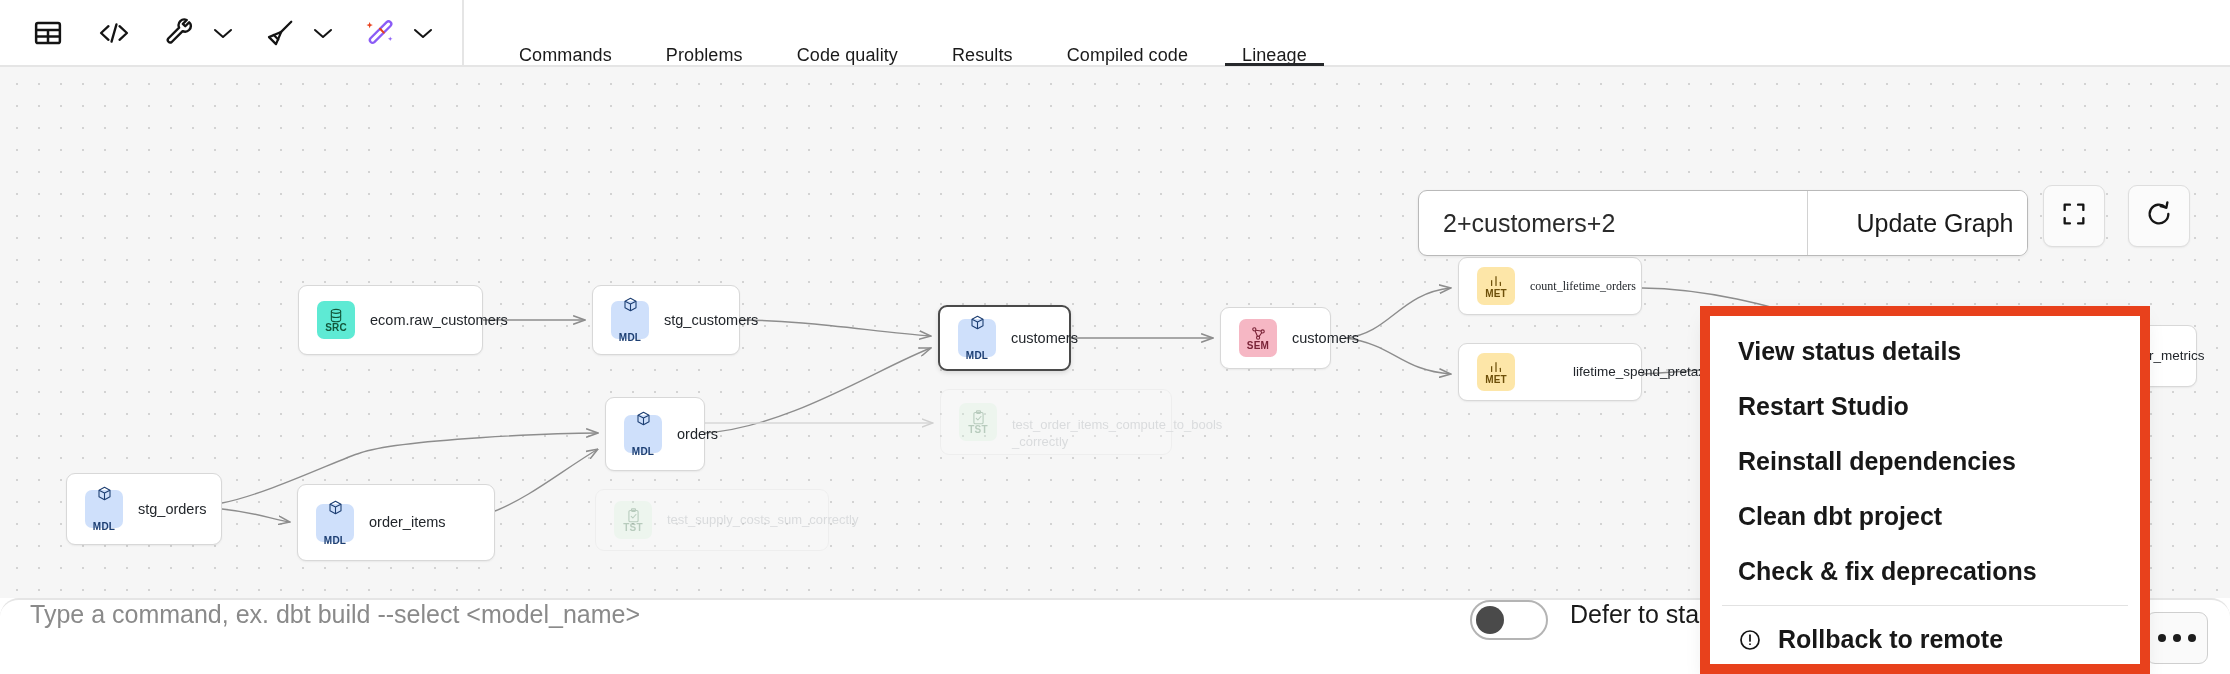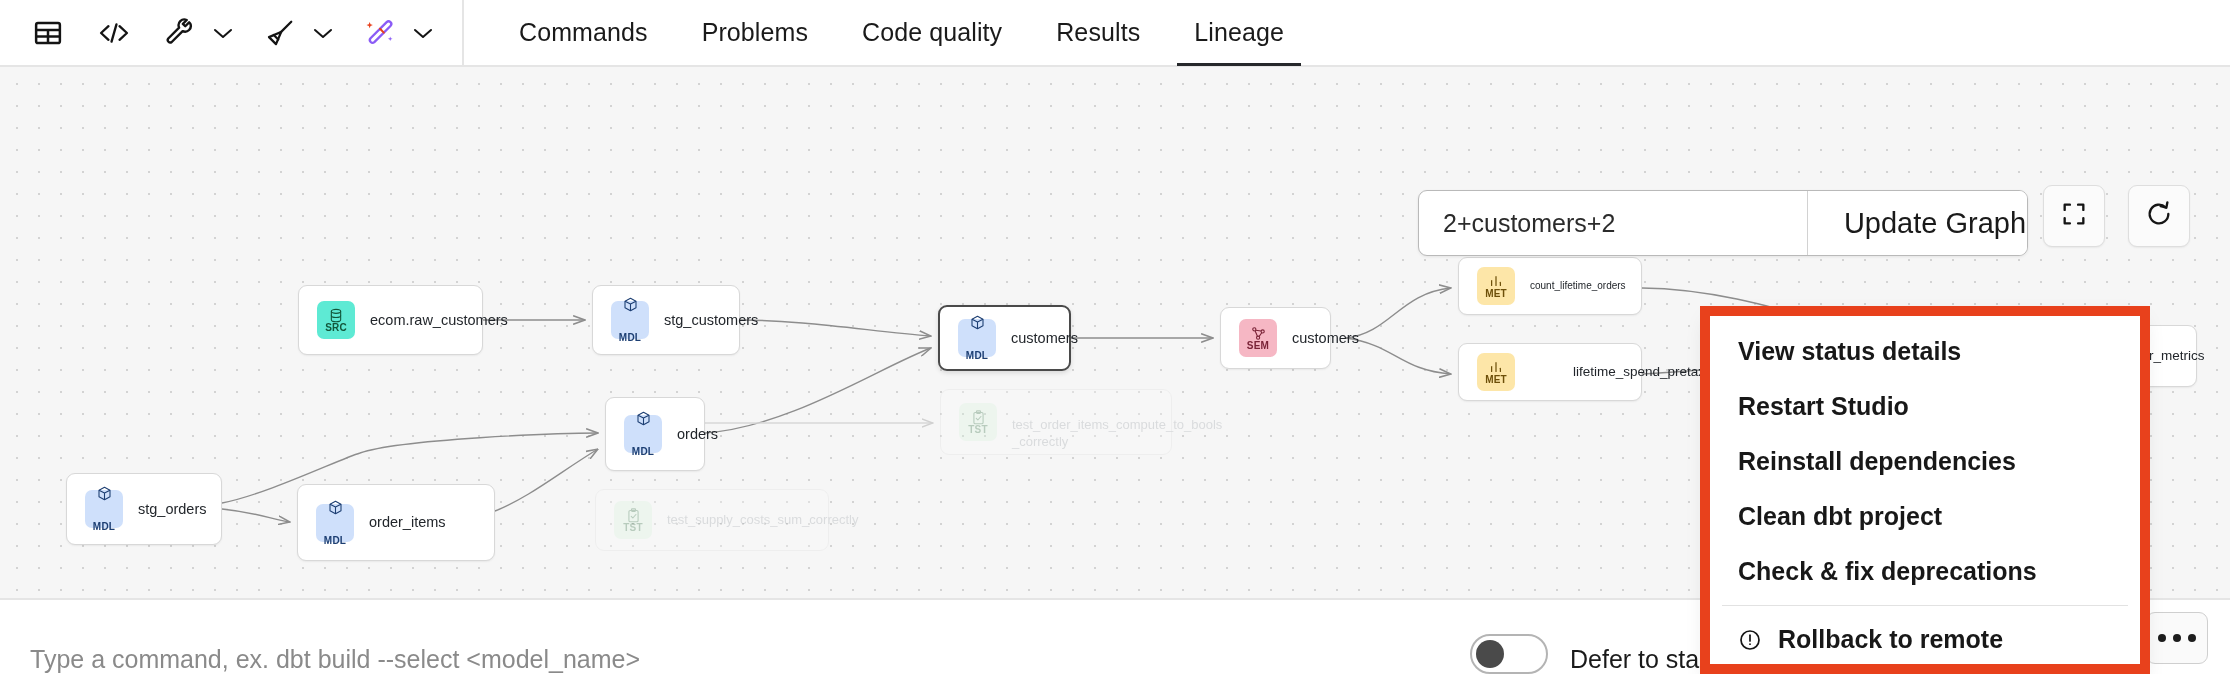--- a/index.html
+++ b/index.html
@@ -28,22 +28,22 @@
   }
   .caret-btn {
     width:34px; height:52px; display:flex; align-items:center; justify-content:center;
     border-radius:6px; cursor:pointer;
   }
   .divider-v {
     width:2px; height:67px; background:#e5e5e5; margin:0 0px;
   }
   .tabs { display:flex; align-items:stretch; height:67px; padding-left:28px; }
   .tab {
-    display:flex; align-items:center; justify-content:center;
-    padding: 0 27px; font-size:25px; color:#1a1a1a; cursor:pointer;
+    display:flex; align-items:flex-end; justify-content:center;
+    padding: 0 27px; font-size:18px; color:#1a1a1a; cursor:pointer;
     position:relative; white-space:nowrap; letter-spacing:0.1px;
   }
   .tab.active::after {
     content:""; position:absolute; left:10px; right:10px; bottom:0; height:3px;
     background:#26282b;
   }
 
   
   .canvas {
     position:absolute; left:0; top:67px; width:2230px; height:531px;
@@ -98,37 +98,37 @@
     display:flex; align-items:stretch; box-shadow:0 1px 3px rgba(0,0,0,.08);
     overflow:hidden;
     margin-left:48px;
   }
   .graph-search input {
     flex:1; border:none; outline:none; font-size:25px; color:#2b2b2b;
     padding-left:24px; background:transparent; font-family:"Liberation Sans", sans-serif;
   }
   .update-graph-btn {
     width:220px; display:flex; align-items:center; justify-content:center;
-    font-size:29px; color:#1a1a1a; border-left:1.5px solid #d2d2d2; cursor:pointer;
+    font-size:25px; color:#1a1a1a; border-left:1.5px solid #d2d2d2; cursor:pointer;
     background:#fff;
     padding-left:35px;
   }
 
   .canvas-ctl {
     position:absolute; width:62px; height:62px; border-radius:9px;
     background:#fbfbfb; border:1.5px solid #dedede; cursor:pointer;
     display:flex; align-items:center; justify-content:center;
     box-shadow:0 1px 2px rgba(0,0,0,.06);
   }
 
   
   .bottombar {
     position:absolute; left:0; top:598px; width:2230px; height:76px;
     background:#ffffff; border-top:2px solid #e5e5e5;
-    display:flex; align-items:flex-end;
+    display:flex; align-items:flex-start;border-radius:19px;
   }
   .cmd-input {
     border:none; outline:none; background:transparent;
     font-size:25px; color:#8a8a8a; margin-left:30px; width:1400px;
     font-family:"Liberation Sans", sans-serif;
   }
   .cmd-input::placeholder { color:#8a8a8a; }
   .toggle {
     width:78px; height:40px; border-radius:20px; border:2px solid #b4b4b4;
     background:#ffffff; position:relative; cursor:pointer; flex:none;
@@ -236,20 +236,23 @@
           <span>Commands</span>
         </div>
       <div class="tab">
           <span>Problems</span>
         </div>
       <div class="tab">
           <span>Code quality</span>
         </div>
       <div class="tab">
           <span>Results</span>
+        </div>
+      <div class="tab">
+          <span>Compiled code</span>
         </div>
       <div class="tab active">
           <span>Lineage</span>
         </div>
     </div>
   </div>
 
   <div class="canvas">
 
     <svg class="edges">
@@ -406,21 +409,21 @@
       <div class="badge badge-MET">
         <span class="glyph">
           <svg width="14" height="14" viewBox="0 0 16 16" fill="none" stroke="#6d4f09" stroke-width="1.4" stroke-linecap="round">
               <line x1="3" y1="13" x2="3" y2="7.5"></line>
               <line x1="8" y1="13" x2="8" y2="3"></line>
               <line x1="13" y1="13" x2="13" y2="9.5"></line>
             </svg>
         </span>
         <span class="code">MET</span>
       </div>
-      <span class="node-label" style="font-size:10px;">count_lifetime_orders</span>
+      <span class="node-label" style="font-size:12px;font-family:Liberation Serif, serif;">count_lifetime_orders</span>
     </div>
 
     <div class="node" style="left:1458px; top:276px; width:184px; height:58px;">
       <div class="badge badge-MET">
         <span class="glyph">
           <svg width="14" height="14" viewBox="0 0 16 16" fill="none" stroke="#6d4f09" stroke-width="1.4" stroke-linecap="round">
               <line x1="3" y1="13" x2="3" y2="7.5"></line>
               <line x1="8" y1="13" x2="8" y2="3"></line>
               <line x1="13" y1="13" x2="13" y2="9.5"></line>
             </svg>

